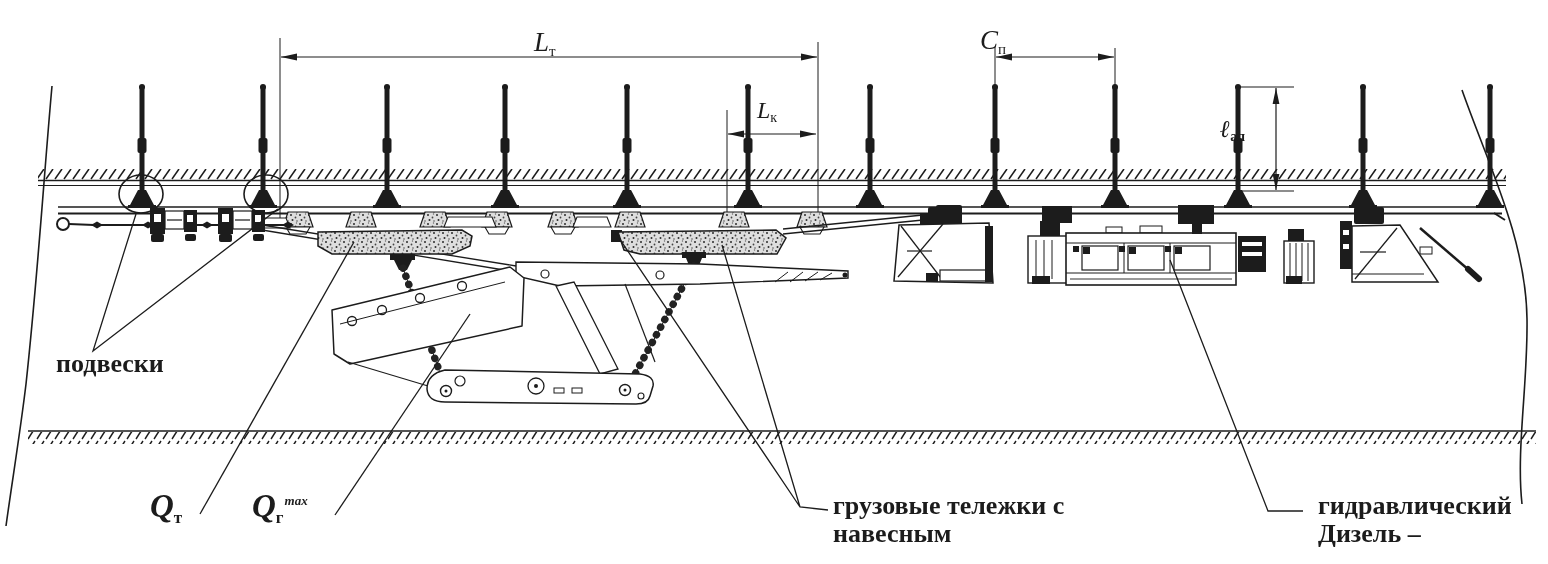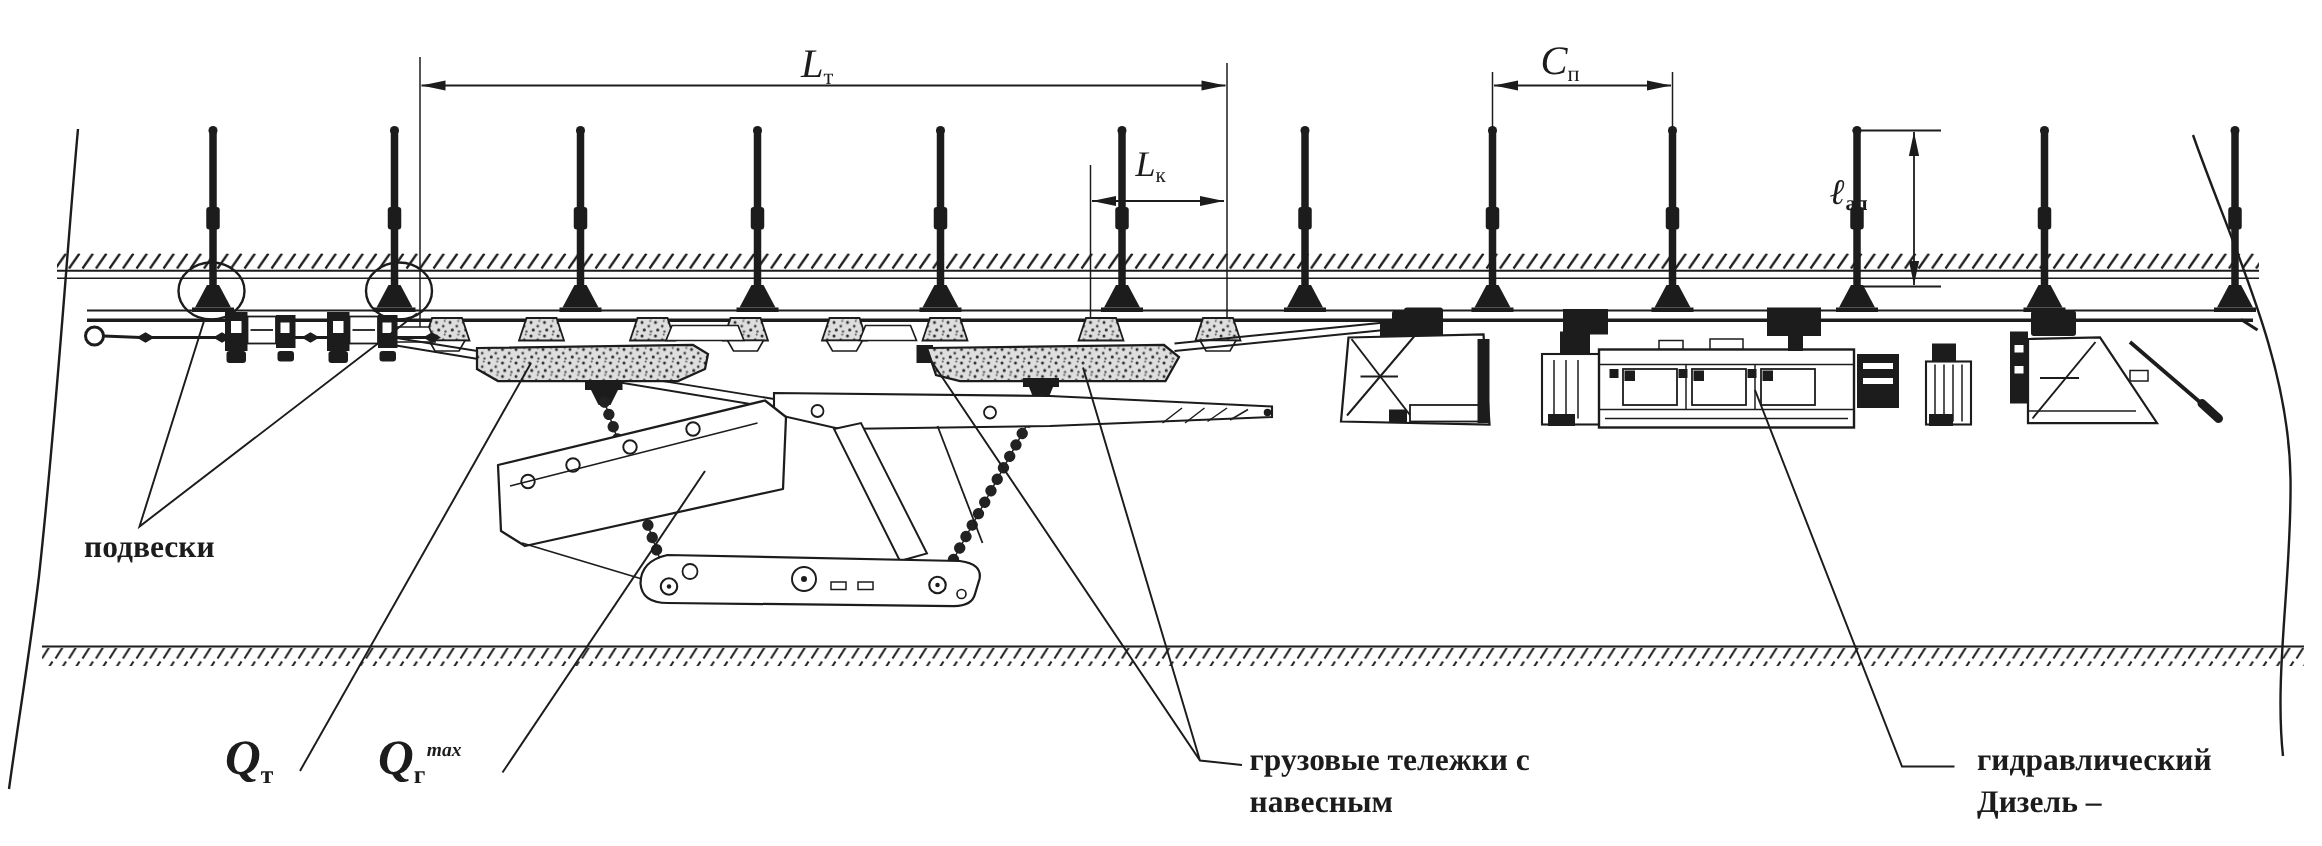--- a/index.html
+++ b/index.html
@@ -4,21 +4,21 @@
 <style>
   html,body{margin:0;padding:0;background:#fff;}
   #figure{position:relative;width:1548px;height:564px;background:#fff;overflow:hidden;
           font-family:"Liberation Serif", serif;color:#1c1c1c;margin-top:24px;}
   #drawing{position:absolute;left:0;top:0;}
   .lbl{position:absolute;white-space:nowrap;color:#1c1c1c;}
   .dim{font-size:27px;font-style:italic;}
   .dim sub{font-size:15px;font-style:normal;vertical-align:-5px;letter-spacing:0;}
   .dim-small{font-size:24px;font-style:italic;}
   .dim-small sub{font-size:14px;font-style:normal;vertical-align:-4px;}
-  .callout{font-size:21px;font-weight:600;line-height:28px;}
+  .callout{font-size:26px;font-weight:600;line-height:28px;}
   .qlabel{font-size:33px;font-style:italic;font-weight:600;}
   .qlabel sub{font-size:17px;font-style:normal;font-weight:600;vertical-align:-6px;}
   .qlabel sup{font-size:13px;font-style:italic;font-weight:600;vertical-align:12px;margin-left:1px;}
 </style>
 </head>
 <body>
 
 <div id="figure">
 
 <svg id="drawing" width="1548" height="564" viewBox="0 0 1548 564">
@@ -321,21 +321,21 @@
     <path d="M1170,236 L1268,487 L1303,487"></path>
   </g>
 </svg>
 
 <div class="lbl dim" style="left:534px;top:3px;">
   <span>L</span><sub>т</sub>
 </div>
 <div class="lbl dim-small" style="left:757px;top:73px;">
   <span>L</span><sub>к</sub>
 </div>
-<div class="lbl dim" style="left:1027px;top:1px;">
+<div class="lbl dim" style="left:980px;top:1px;">
   <span>C</span><sub>п</sub>
 </div>
 <div class="lbl dim-small" style="left:1220px;top:92px;font-weight:bold;">
   <span>ℓ</span><sub>ап</sub>
 </div>
 
 <div class="lbl callout" style="left:56px;top:326px;">
   <span>подвески</span>
 </div>
 

